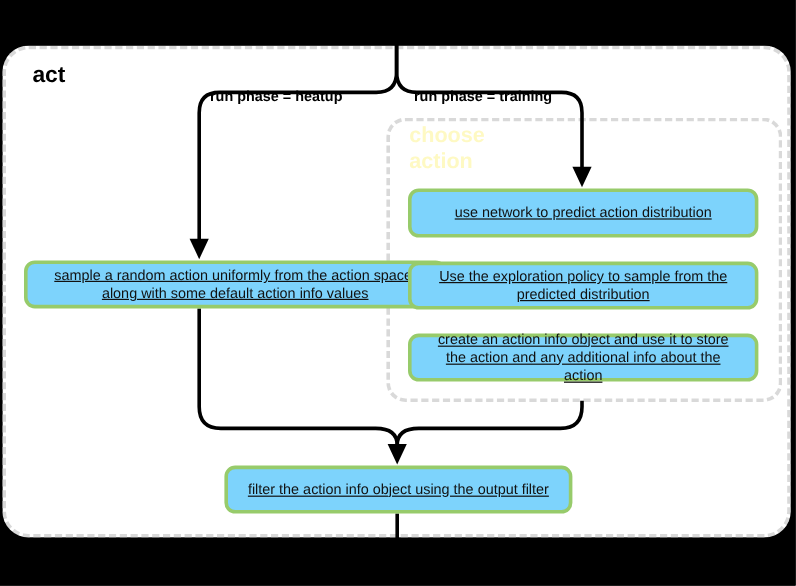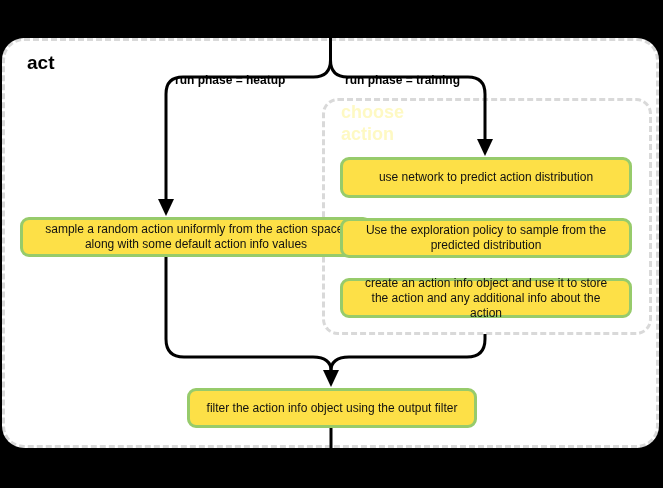--- a/index.html
+++ b/index.html
@@ -62,31 +62,32 @@
     font-weight: bold;
     color: #000000;
     white-space: nowrap;
     margin-top: 16px;
   }
   .edge-label.heatup { left: 175px; width: 150px; }
   .edge-label.training { left: 345px; width: 140px; }
   .node {
     position: absolute;
     box-sizing: border-box;
-    background: #fde047;
+    background: #7dd3fc;
     border: 3px solid #97cb6b;
     border-radius: 9px;
     display: flex;
     align-items: center;
     justify-content: center;
     text-align: center;
     font-size: 12px;
     line-height: 15px;
     color: #111111;
     padding: 2px 14px;
+    text-decoration: underline;
   }
   .node.sample  { left: 20px;  top: 217px; width: 352px; height: 40px; }
   .node.network { left: 340px; top: 157px; width: 292px; height: 41px; }
   .node.explore { left: 340px; top: 218px; width: 292px; height: 40px; }
   .node.create  { left: 340px; top: 278px; width: 292px; height: 40px; }
   .node.filter  { left: 187px; top: 388px; width: 290px; height: 40px; }
   svg.flow {
     position: absolute;
     left: 0;
     top: 0;

